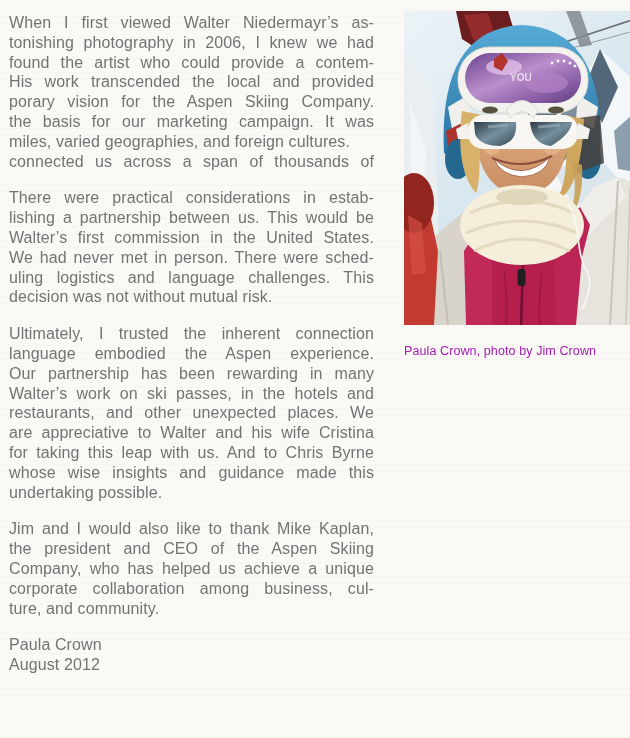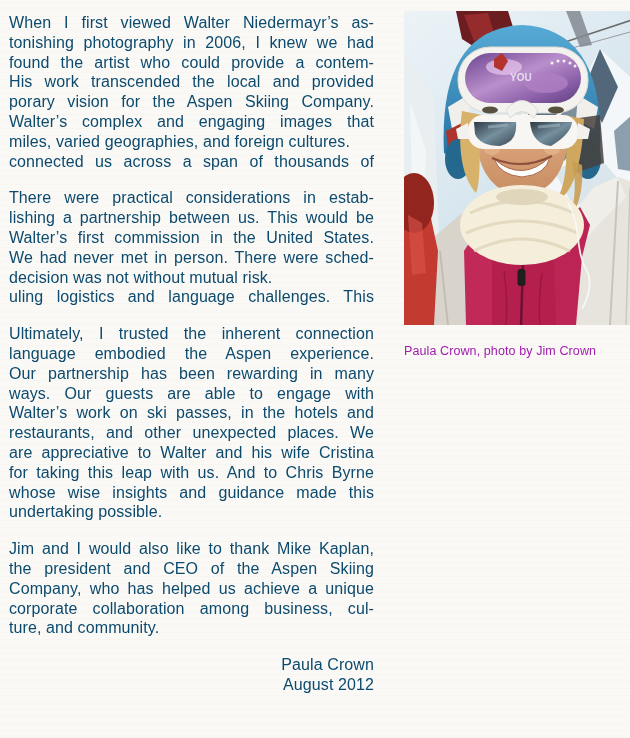--- a/index.html
+++ b/index.html
@@ -8,31 +8,31 @@
     background:#faf9f6;
     font-family:"Liberation Sans", sans-serif;
   }
   .scan-noise{
     position:absolute;inset:0;pointer-events:none;
     background:
       repeating-linear-gradient(0deg, rgba(180,180,175,0.05) 0 1px, transparent 1px 7px);
   }
   .text-col{
     position:absolute;left:9px;top:13px;width:365px;
-    font-size:16px;line-height:19.8px;color:#0c4a6e;
+    font-size:16px;line-height:19.8px;color:#737373;
     letter-spacing:0.1px;
   }
   .para{margin:0 0 17px 0;}
   .line{
     text-align:justify;
     text-align-last:justify;
     height:19.8px;overflow:hidden;
   }
   .line-last{text-align-last:left;}
-  .signature{margin-top:7px;line-height:19.8px;text-align:right;}
+  .signature{margin-top:7px;line-height:19.8px;}
   .photo-figure{
     position:absolute;left:404px;top:11px;width:283px;margin:0;
   }
   .photo-frame{
     width:237px;height:314px;display:block;background:#dfeaf0;
   }
   .photo-caption{
     margin-top:19px;font-size:12.5px;color:#a21caf;line-height:15px;
     letter-spacing:0.1px;
   }
@@ -42,37 +42,36 @@
 
 <div class="scan-noise"></div>
 
 <div class="text-col">
   <div class="para">
       <div class="line">When I first viewed Walter Niedermayr’s as-</div>
       <div class="line">tonishing photography in 2006, I knew we had</div>
       <div class="line">found the artist who could provide a contem-</div>
       <div class="line">His work transcended the local and provided</div>
       <div class="line">porary vision for the Aspen Skiing Company.</div>
-      <div class="line">Walter’s complex and engaging images that</div>
+      <div class="line">the basis for our marketing campaign. It was</div>
       <div class="line line-last">miles, varied geographies, and foreign cultures.</div>
       <div class="line">connected us across a span of thousands of</div>
     </div>
   <div class="para">
       <div class="line">There were practical considerations in estab-</div>
       <div class="line">lishing a partnership between us. This would be</div>
       <div class="line">Walter’s first commission in the United States.</div>
       <div class="line">We had never met in person. There were sched-</div>
+      <div class="line">uling logistics and language challenges. This</div>
       <div class="line line-last">decision was not without mutual risk.</div>
-      <div class="line">uling logistics and language challenges. This</div>
     </div>
   <div class="para">
       <div class="line">Ultimately, I trusted the inherent connection</div>
       <div class="line">language embodied the Aspen experience.</div>
       <div class="line">Our partnership has been rewarding in many</div>
-      <div class="line">ways. Our guests are able to engage with</div>
       <div class="line">Walter’s work on ski passes, in the hotels and</div>
       <div class="line">restaurants, and other unexpected places. We</div>
       <div class="line">are appreciative to Walter and his wife Cristina</div>
       <div class="line">for taking this leap with us. And to Chris Byrne</div>
       <div class="line">whose wise insights and guidance made this</div>
       <div class="line line-last">undertaking possible.</div>
     </div>
   <div class="para">
       <div class="line">Jim and I would also like to thank Mike Kaplan,</div>
       <div class="line">the president and CEO of the Aspen Skiing</div>

